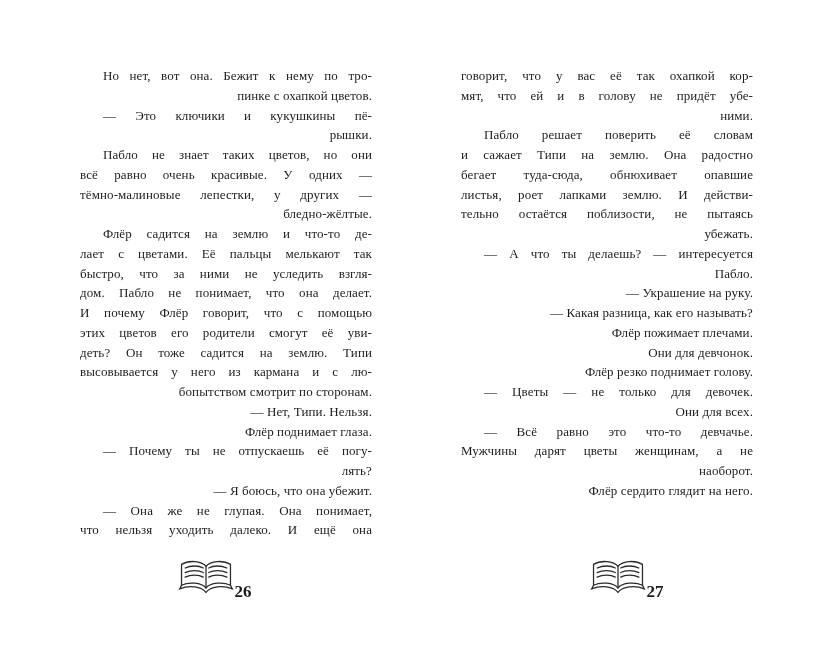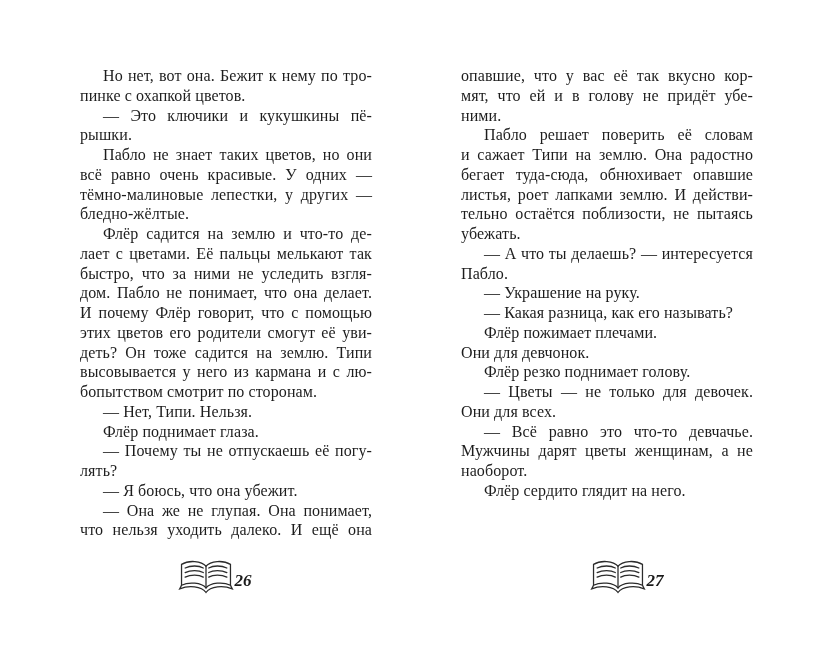--- a/index.html
+++ b/index.html
@@ -8,37 +8,36 @@
     background: #ffffff;
     font-family: "Liberation Serif", serif;
     color: #1d1d1d;
     position: relative;
     overflow: hidden;
   }
   .text-column {
     position: absolute;
     top: 66px;
     width: 292px;
-    font-size: 16px;
+    font-size: 13px;
     line-height: 19.75px;
     letter-spacing: 0.1px;
   }
   #col-left  { left: 80px; }
   #col-right { left: 461px; }
-  .line { text-align: left; }
+  .line { text-align: right; }
   .line.jst { text-align: justify; text-align-last: justify; }
   .line.ind { text-indent: 23px; }
   .page-footer {
     position: absolute;
     top: 552px;
     width: 292px;
     display: flex;
     justify-content: center;
-    align-items: center;
-    font-style: italic;
+    align-items: flex-end;
   }
   #footer-left  { left: 68px; }
   #footer-right { left: 480px; }
   .book-icon { display: inline-block; margin-top: 6px; }
   .page-number {
     font-weight: bold;
     font-size: 17px;
     margin-top: 8px;
     color: #1a1a1a;
   }
@@ -69,21 +68,21 @@
       <div class="line ind">— Нет, Типи. Нельзя.</div>
       <div class="line ind">Флёр поднимает глаза.</div>
       <div class="line ind jst">— Почему ты не отпускаешь её погу-</div>
       <div class="line">лять?</div>
       <div class="line ind">— Я боюсь, что она убежит.</div>
       <div class="line ind jst">— Она же не глупая. Она понимает,</div>
       <div class="line jst">что нельзя уходить далеко. И ещё она</div>
     </div>
 
   <div id="col-right" class="text-column">
-      <div class="line jst">опавшие, что у вас её так вкусно кор-</div>
+      <div class="line jst">говорит, что у вас её так охапкой кор-</div>
       <div class="line jst">мят, что ей и в голову не придёт убе-</div>
       <div class="line">ними.</div>
       <div class="line ind jst">Пабло решает поверить её словам</div>
       <div class="line jst">и сажает Типи на землю. Она радостно</div>
       <div class="line jst">бегает туда-сюда, обнюхивает опавшие</div>
       <div class="line jst">листья, роет лапками землю. И действи-</div>
       <div class="line jst">тельно остаётся поблизости, не пытаясь</div>
       <div class="line">убежать.</div>
       <div class="line ind jst">— А что ты делаешь? — интересуется</div>
       <div class="line">Пабло.</div>

